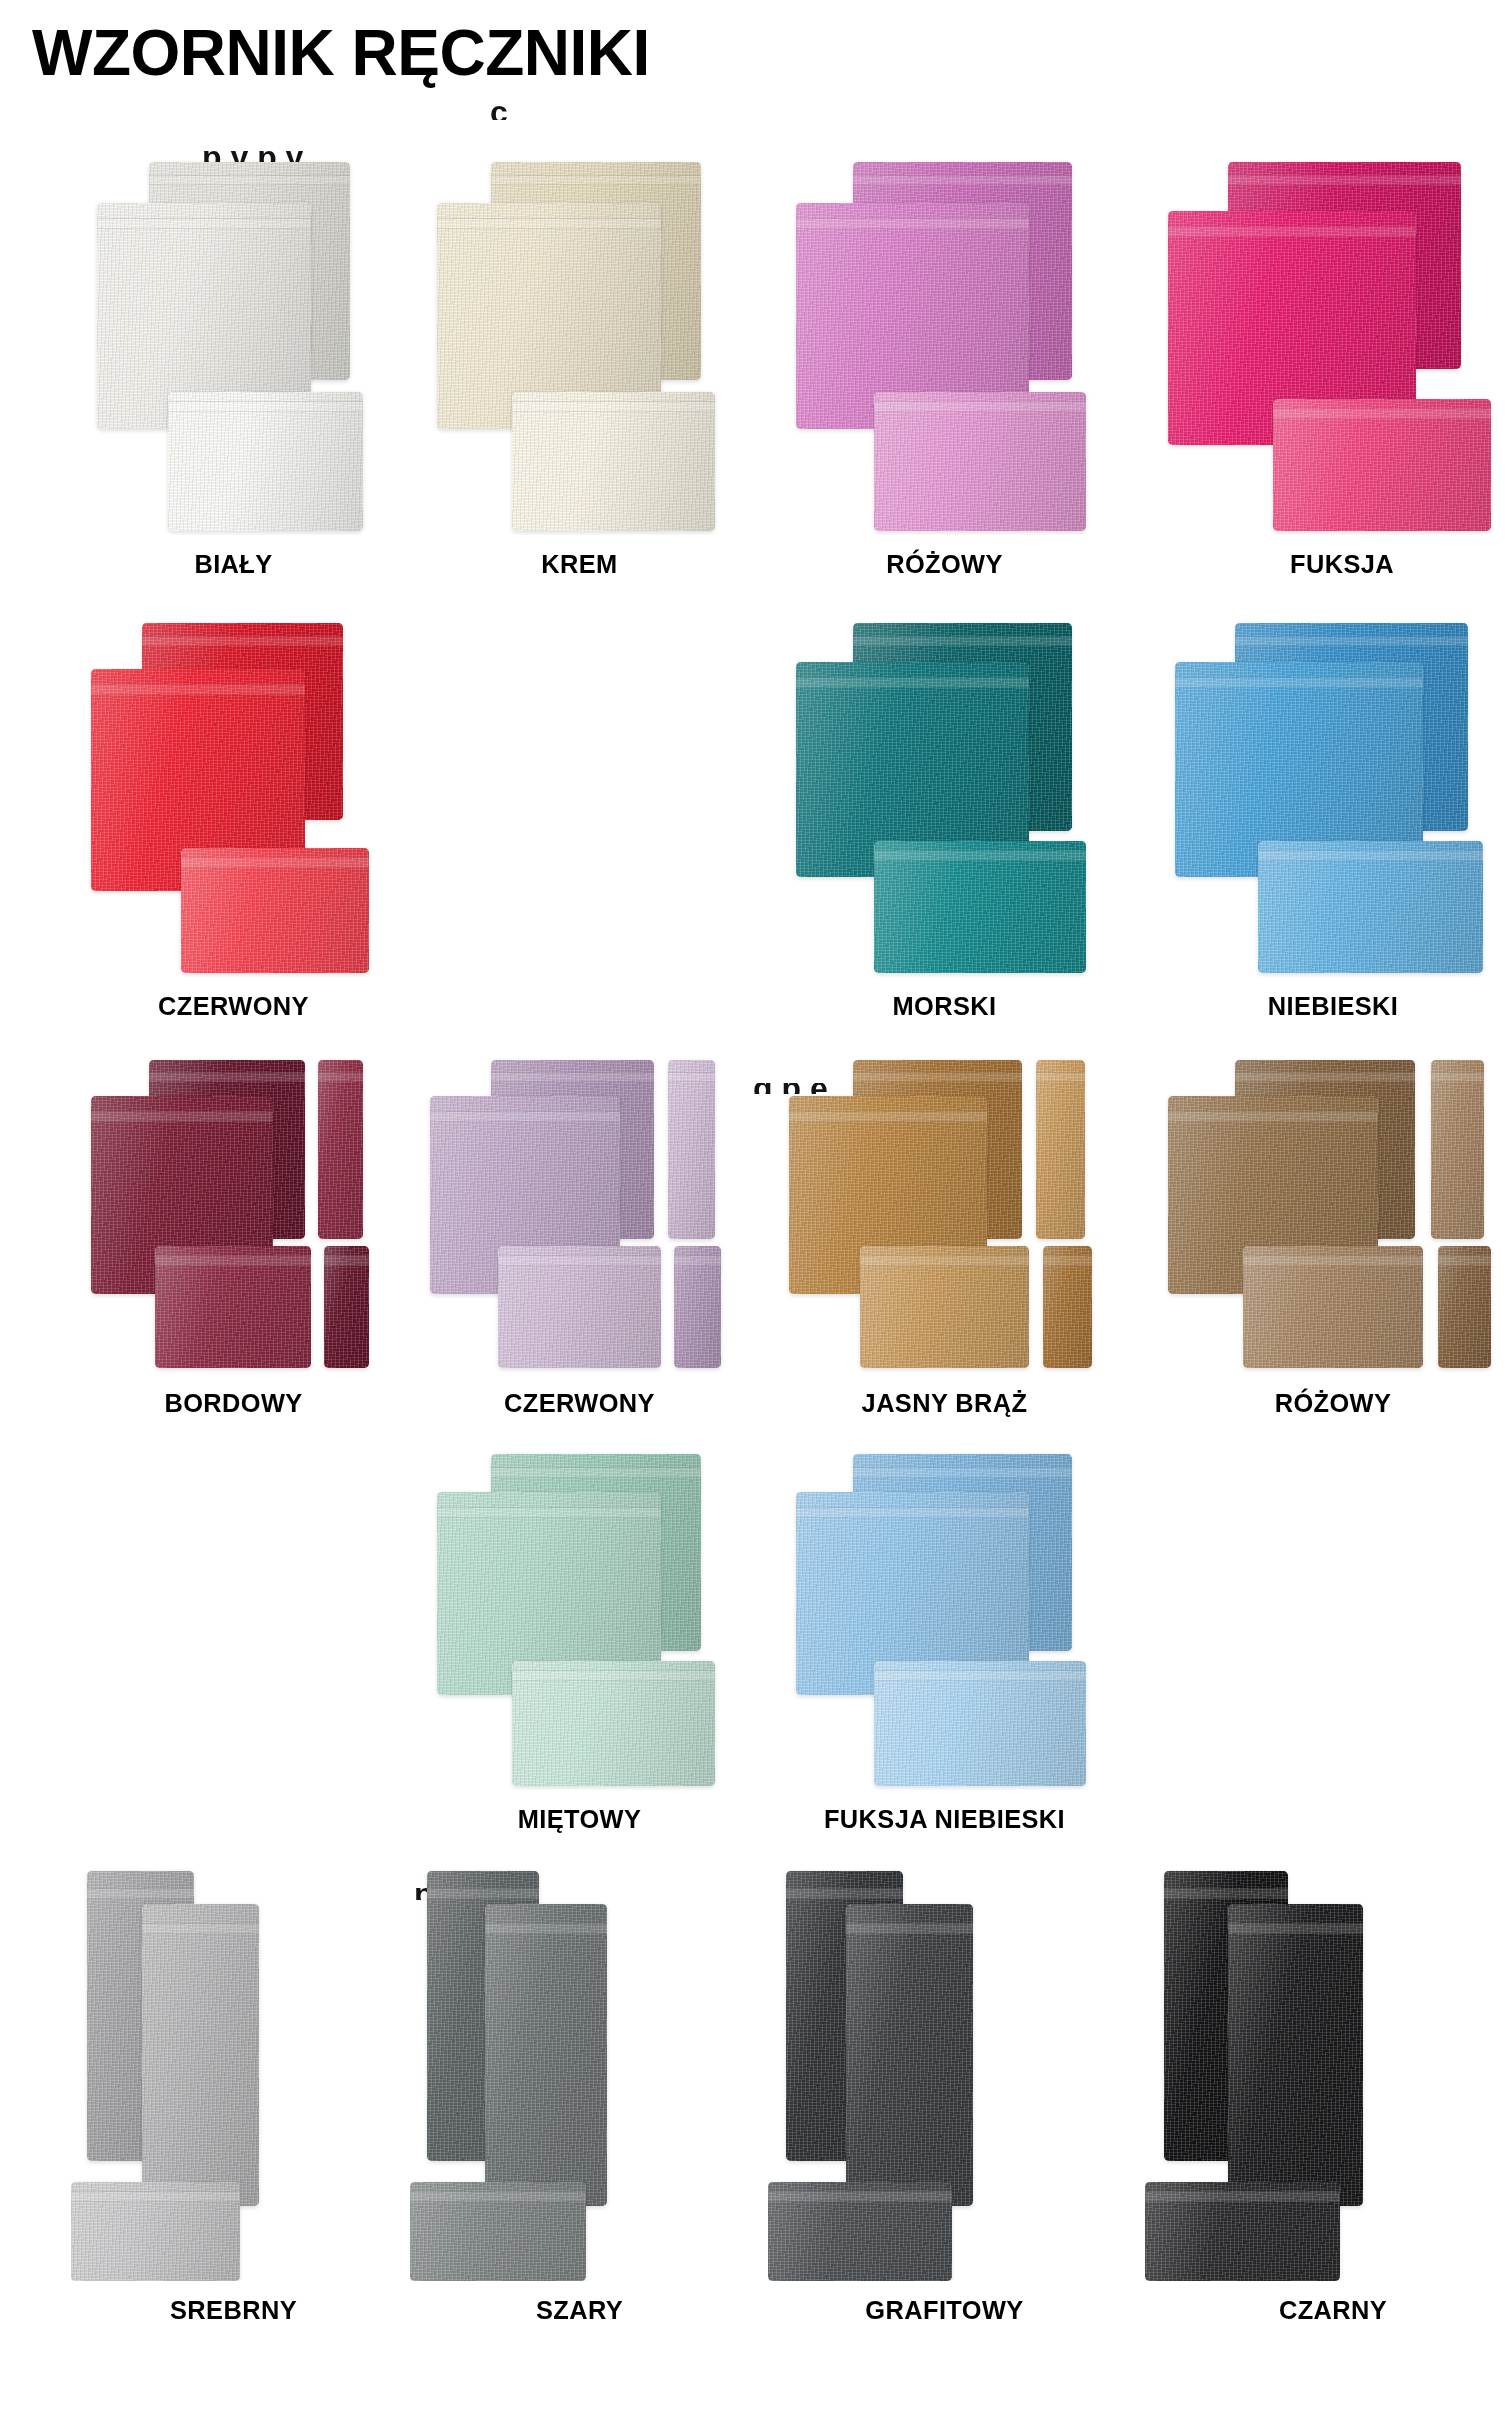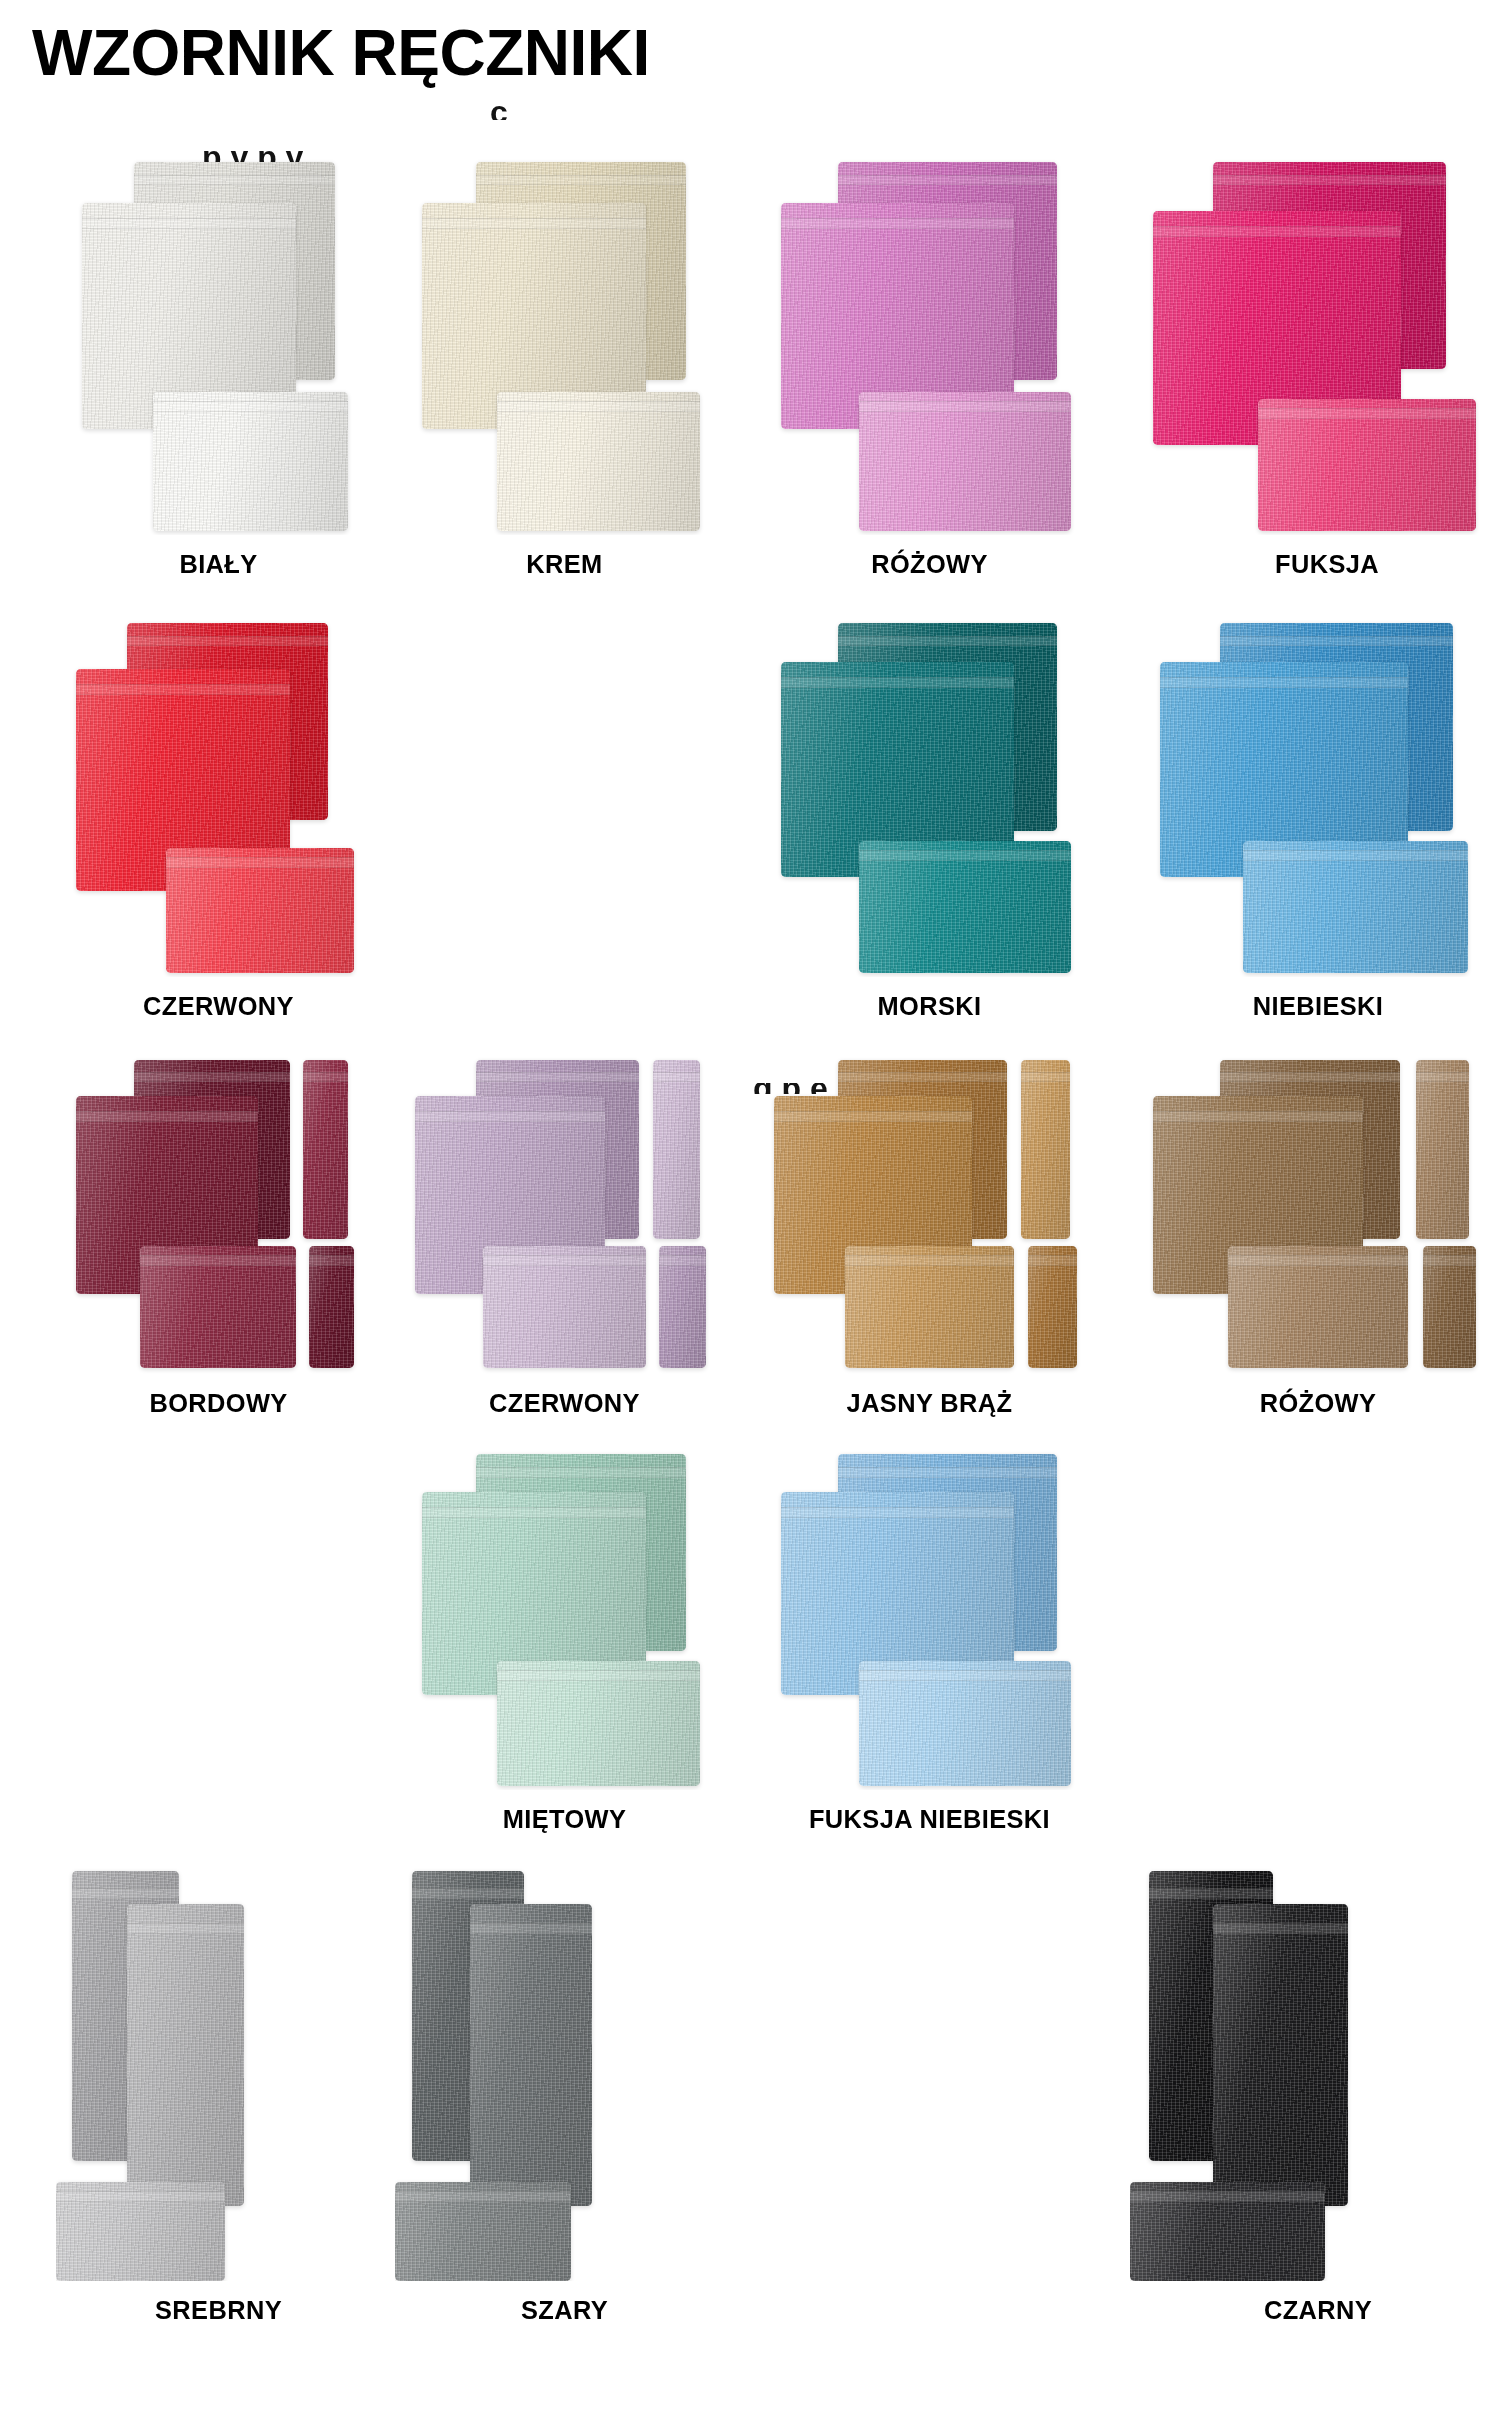--- a/index.html
+++ b/index.html
@@ -33,20 +33,21 @@
   #swatch-grid {
     position: absolute;
     left: 0;
     top: 158px;
     width: 1506px;
   }
   .swatch-row {
     position: relative;
     width: 1212px;
     display: block;
+    margin-left: 15px;
   }
   .swatch-cell {
     position: absolute;
     top: 0;
   }
   .swatch-art {
     position: relative;
     width: 100%;
     height: 100%;
     overflow: hidden;
@@ -357,20 +358,34 @@
           </div>
           <div class="tw" style="left: 75px; top: 37px; width: 122px; height: 302px; background: rgb(111, 116, 118); z-index: 2;">
             <div class="hem" style="top: 19px;"></div>
           </div>
           <div class="tw" style="left: 0px; top: 315px; width: 176px; height: 99px; background: rgb(131, 136, 137); z-index: 3;">
             <div class="hem" style="top: 9.4px;"></div>
           </div>
         </div>
         <div class="swatch-label" style="left: 0px; width: 339px; top: 429px;">SZARY</div>
       </div>
+      <div class="swatch-cell" style="left: 753px; width: 353px; height: 471px;">
+        <div class="swatch-art" style="height: 414px;">
+          <div class="tw" style="left: 17.7px; top: 4.1px; width: 117px; height: 290px; background: rgb(48, 51, 54); z-index: 1;">
+            <div class="hem" style="top: 17px;"></div>
+          </div>
+          <div class="tw" style="left: 78px; top: 37px; width: 127px; height: 302px; background: rgb(61, 64, 67); z-index: 2;">
+            <div class="hem" style="top: 19px;"></div>
+          </div>
+          <div class="tw" style="left: 0px; top: 315px; width: 184px; height: 99px; background: rgb(77, 80, 83); z-index: 3;">
+            <div class="hem" style="top: 9.4px;"></div>
+          </div>
+        </div>
+        <div class="swatch-label" style="left: 0px; width: 353px; top: 429px;">GRAFITOWY</div>
+      </div>
       <div class="swatch-cell" style="left: 1130px; width: 376px; height: 471px;">
         <div class="swatch-art" style="height: 414px;">
           <div class="tw" style="left: 19px; top: 4.1px; width: 124px; height: 290px; background: rgb(18, 18, 20); z-index: 1;">
             <div class="hem" style="top: 17px;"></div>
           </div>
           <div class="tw" style="left: 83px; top: 37px; width: 135px; height: 302px; background: rgb(28, 28, 30); z-index: 2;">
             <div class="hem" style="top: 19px;"></div>
           </div>
           <div class="tw" style="left: 0px; top: 315px; width: 195px; height: 99px; background: rgb(42, 42, 45); z-index: 3;">
             <div class="hem" style="top: 9.4px;"></div>

